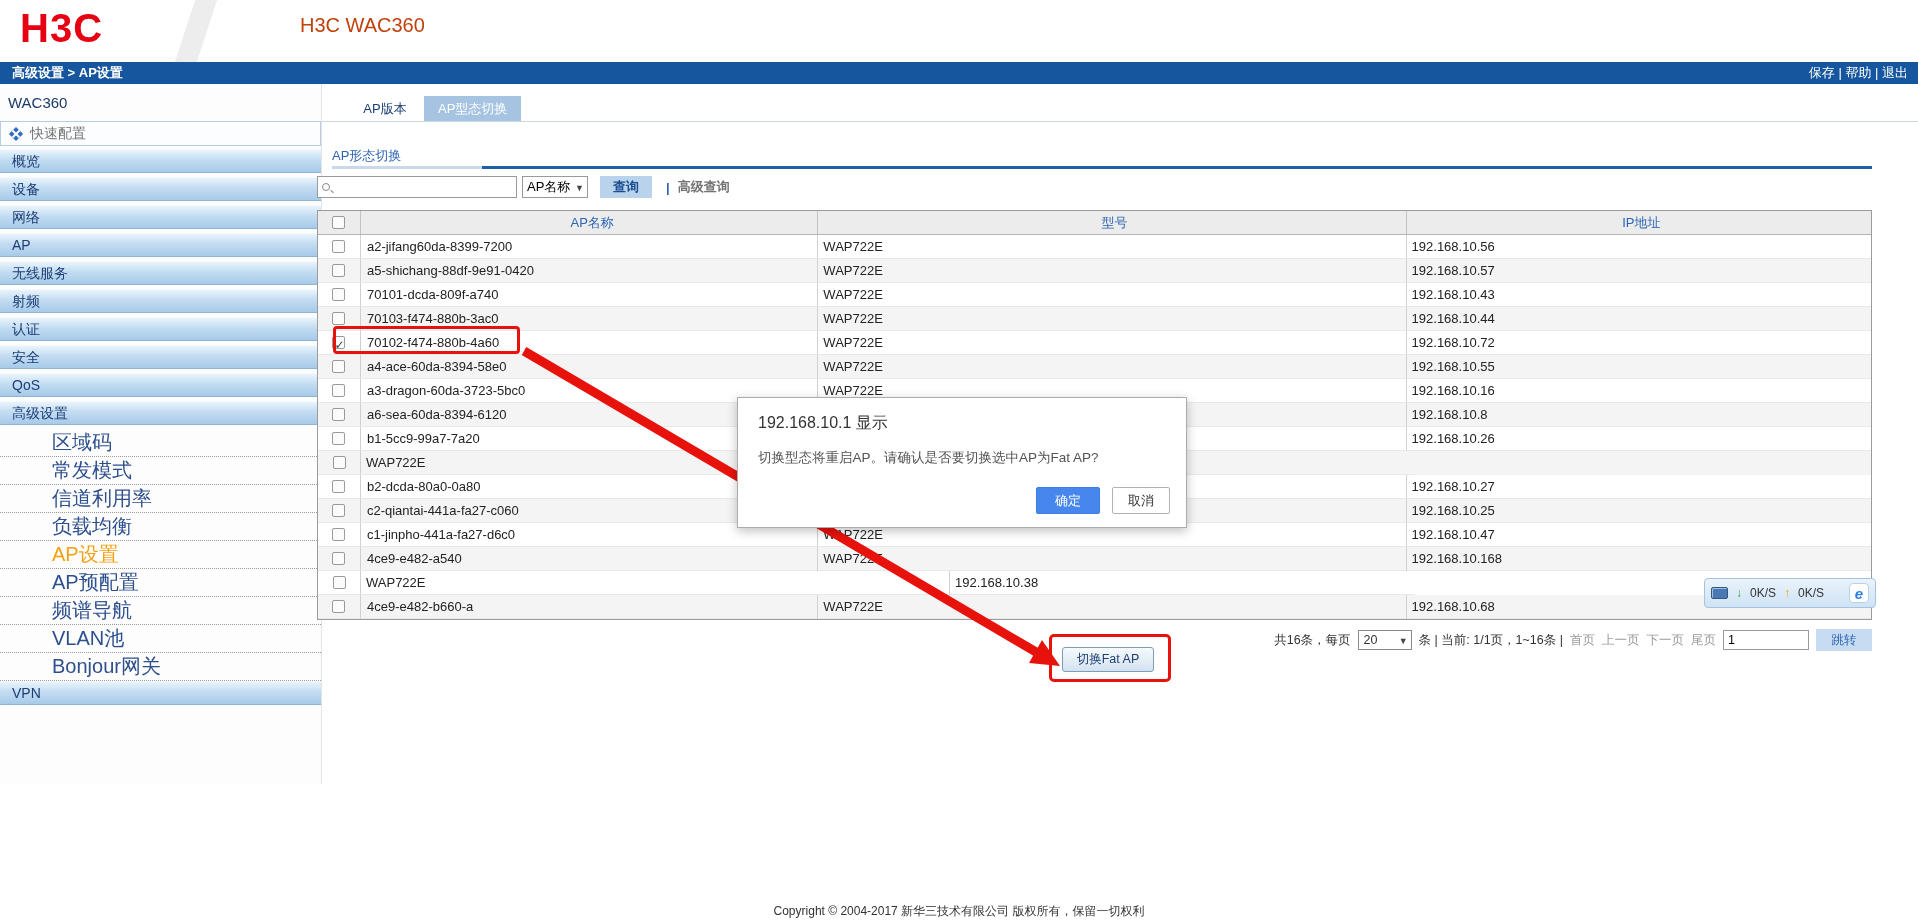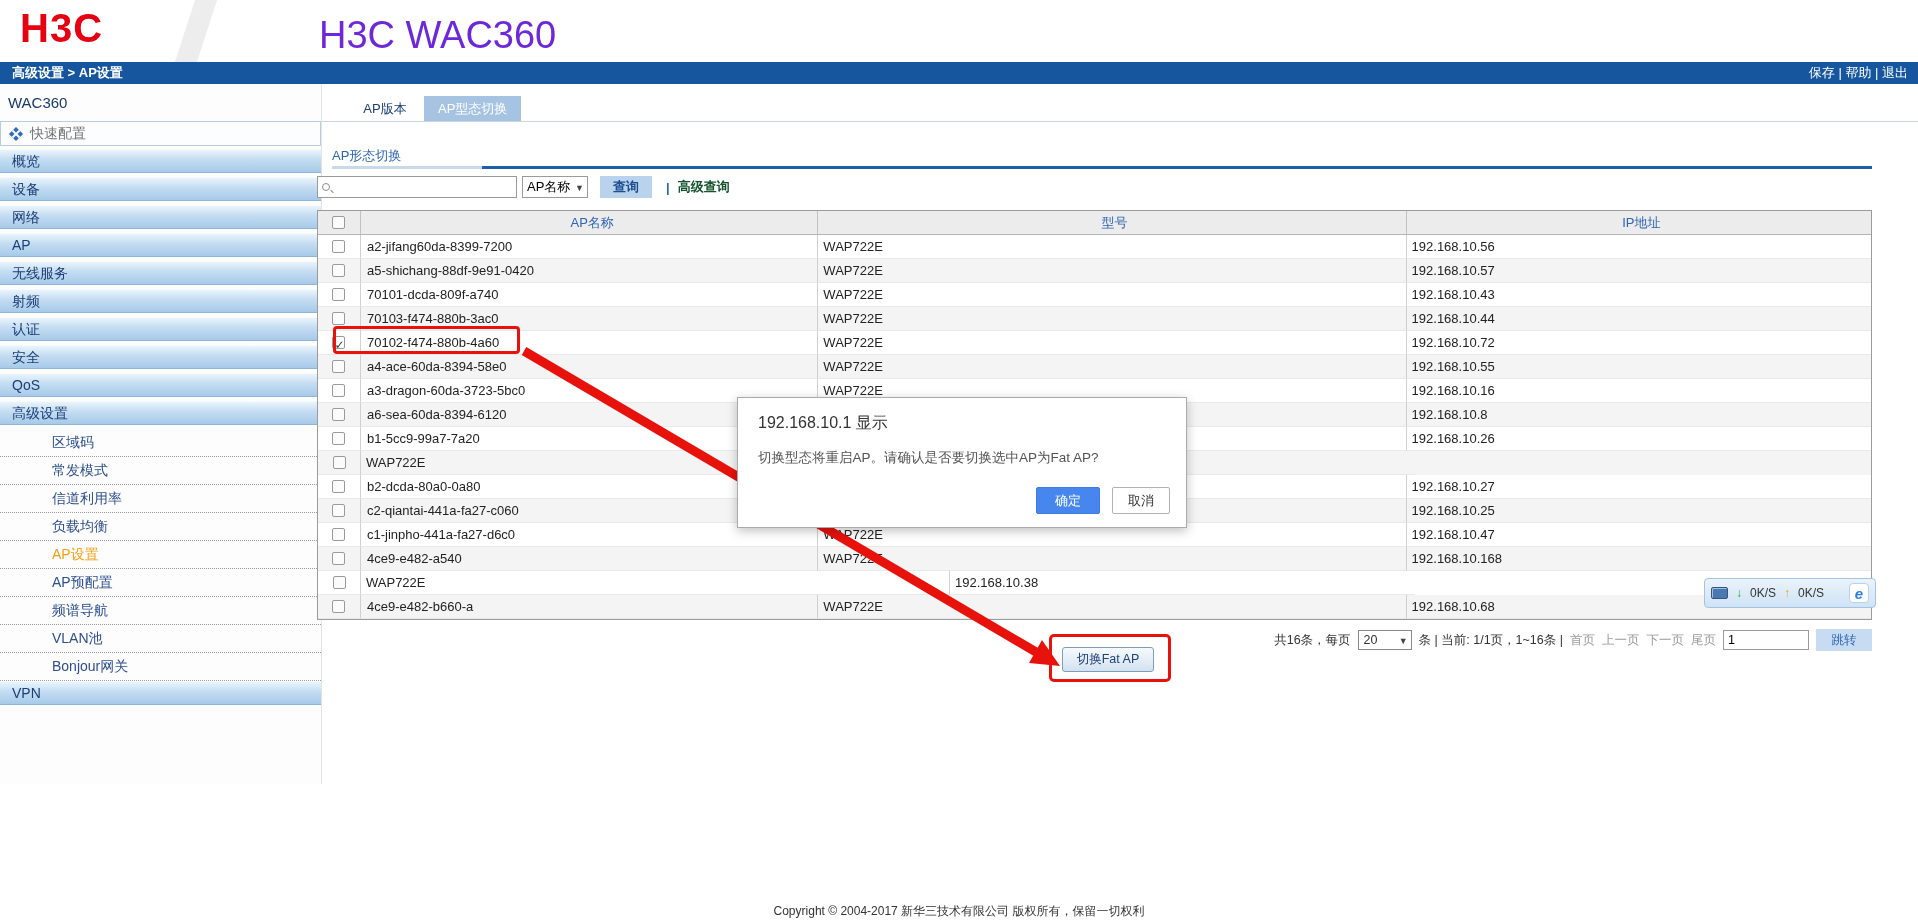--- a/index.html
+++ b/index.html
@@ -5,21 +5,21 @@
   * { margin:0; padding:0; box-sizing:border-box; }
   html,body { width:1918px; height:924px; background:#fff; overflow:hidden;
               font-family:"Liberation Sans","DejaVu Sans",sans-serif; }
 
   
   .header { position:absolute; left:0; top:0; width:1918px; height:62px; background:#fff; }
   .logo { position:absolute; left:20px; top:6px; font-size:40px; font-weight:800;
           color:#e60012; letter-spacing:1px; }
   .stripe { position:absolute; left:185px; top:0; width:22px; height:62px;
             background:#ededed; transform:skewX(-18deg); }
-  .app-title { position:absolute; left:300px; top:14px; font-size:38px; color:#6d28d9;margin-left:19px; }
+  .app-title { position:absolute; left:300px; top:14px; font-size:20px; color:#c2410c; }
 
   
   .crumbbar { position:absolute; left:0; top:62px; width:1918px; height:22px;
               background:#15569e; color:#fff; font-size:13px; line-height:22px; }
   .crumb-path { position:absolute; left:12px; top:0; font-weight:bold; }
   .crumb-links { position:absolute; right:10px; top:0; }
   .crumb-links span { cursor:pointer; }
   .crumb-links span:not(:last-child)::after { content:" | "; }
 
   
@@ -30,21 +30,21 @@
                 align-items:center; gap:9px; background:#fcfdfe; border:1px solid #b7cde3;
                 color:#737373; font-size:14px; cursor:pointer; }
   .diamond { width:10px; height:10px; transform:rotate(45deg); background:
              linear-gradient(#fff,#fff) center/2px 100% no-repeat,
              linear-gradient(#fff,#fff) center/100% 2px no-repeat,
              #2f6bbf; }
   .item-main { height:24px; line-height:22px; margin-bottom:4px; padding-left:12px;
                font-size:14px; color:#1c3e75; cursor:pointer;
                background:linear-gradient(180deg,#eaf4fc 0%,#c3dcf2 45%,#a7cae9 100%);
                border-top:1px solid #f4fafe; border-bottom:1px solid #8fb4d6; }
-  .item-sub { height:28px; line-height:27px; padding-left:52px; font-size:14px;
+  .item-sub { height:28px; line-height:27px; padding-left:52px; font-size:20px;
               color:#2d4f8e; border-bottom:1px dotted #9a9a9a; cursor:pointer; }
   .item-sub.active { color:#f5a011; }
 
   
   .tabs { position:absolute; left:322px; top:96px; width:1596px; height:26px;
           border-bottom:1px solid #c9d6e4; padding-left:27px; display:flex; gap:3px; }
   .tab { min-width:72px; padding:0 14px; height:25px; line-height:25px; text-align:center;
          font-size:13px; color:#1c3e75; cursor:pointer; }
   .tab.active { background:#a6c4e2; color:#fff; }
 
@@ -62,21 +62,21 @@
   .mag::after { content:''; position:absolute; left:7px; top:7px; width:4px; height:1px;
                 background:#8a8a8a; transform:rotate(45deg); }
   .search-input { border:none; outline:none; width:180px; height:18px; font-size:13px; }
   .select-box { width:66px; height:22px; border:1px solid #9a9a9a; margin-left:5px;
                 background:#fff; font-size:13px; line-height:20px; padding-left:4px;
                 position:relative; cursor:pointer; }
   .select-box::after { content:'▼'; position:absolute; right:3px; top:1px; font-size:9px; color:#444; }
   .query-btn { width:52px; height:22px; margin-left:12px; background:#b9d3ed; color:#1d4e91;
                font-size:13px; font-weight:bold; border:none; cursor:pointer; }
   .adv-sep { color:#2d64b3; margin:0 8px 0 14px; font-weight:bold; }
-  .adv-link { color:#14532d; font-weight:bold; cursor:pointer; }
+  .adv-link { color:#737373; font-weight:bold; cursor:pointer; }
 
   
   .aptable { position:absolute; left:317px; top:210px; width:1555px;
              border:1px solid #9b9b9b; background:#fff; }
   .thead { height:24px; display:flex; background:#ececec; border-bottom:1px solid #b5b5b5; }
   .th { font-size:13px; color:#2d64b3; line-height:23px; text-align:center;
         border-right:1px solid #c2c2c2; }
   .th:last-child { border-right:none; }
   .trow { height:24px; display:flex; background:#fff; font-size:13px; color:#222; }
   .trow.alt { background:#f4f4f4; }

